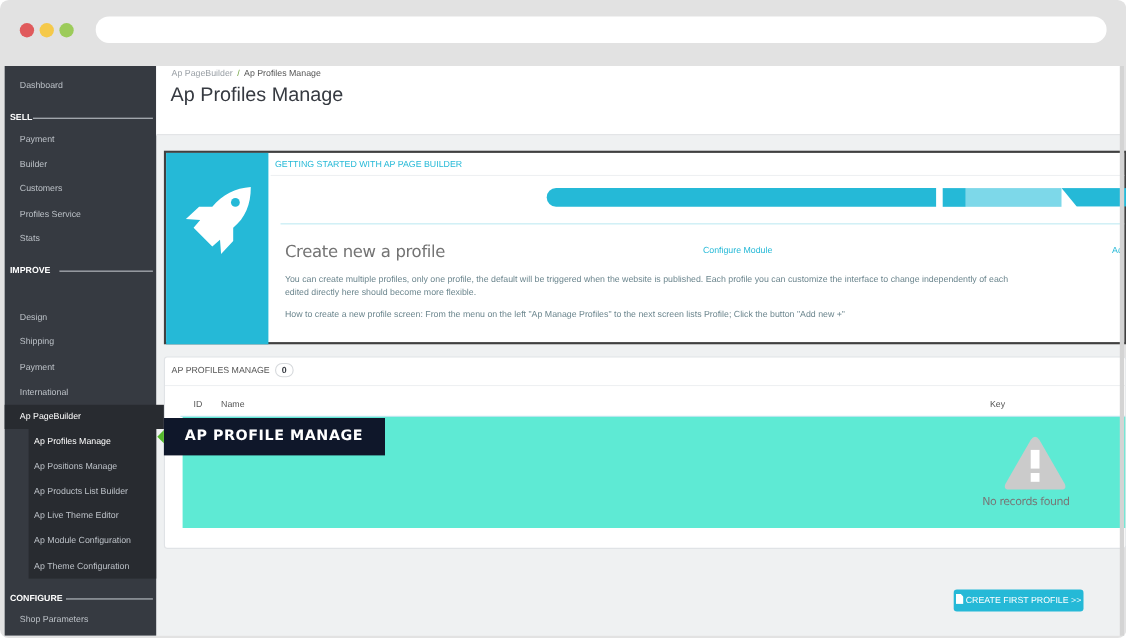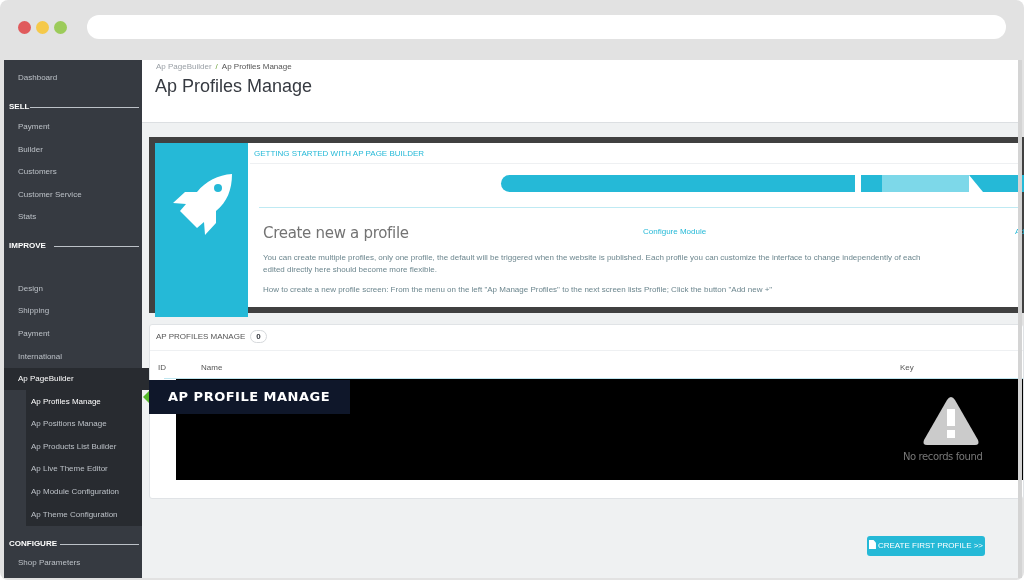--- a/index.html
+++ b/index.html
@@ -20,42 +20,42 @@
   .sb-sub-bg { position: absolute; left: 22px; top: 330px; width: 116px; height: 136px; background: #282b30; }
   .sb-sub { position: absolute; left: 22px; width: 116px; height: 22px; font-size: 8px; color: #bcc1c7; padding-left: 5px; line-height: 22px; white-space: nowrap; cursor: pointer; }
   .sb-sub.active { color: #fff; }
 
   .header { position: absolute; left: 138px; top: 0; width: 880px; height: 63px; background: #fff; border-bottom: 1px solid #dcdfe2; }
   .breadcrumb { position: absolute; left: 14px; top: 2px; font-size: 8px; color: #9aa0a6; }
   .breadcrumb .sep { color: #6ba03a; margin: 0 4px; }
   .breadcrumb .current { color: #555; }
   .page-title { position: absolute; left: 13px; top: 16px; font-size: 18px; color: #363a41; font-weight: normal; }
 
-  .gs-panel { position: absolute; left: 145px; top: 77px; width: 880px; height: 176px; background: #fff; border: 6px solid #404040; }
+  .gs-panel { position: absolute; left: 145px; top: 77px; width: 880px; height: 176px; background: #fff; border: 2px solid #404040; }
   .gs-left { position: absolute; left: 0; top: 0; width: 93px; height: 174px; background: #25b9d7; }
   .gs-rocket { position: absolute; left: 17px; top: 30px; width: 62px; height: 64px; }
   .gs-head { position: absolute; left: 99px; top: 6px; font-size: 8px; color: #25b9d7; letter-spacing: 0; }
   .gs-head-line { position: absolute; left: 95px; top: 20px; right: 0; height: 1px; background: #eef0f2; }
   .progress { position: absolute; left: 346px; top: 32px; height: 17px; }
   .bar1 { position: absolute; left: 0; top: 0; width: 354px; height: 17px; background: #25b9d7; border-radius: 9px 0 0 9px; }
   .bar2 { position: absolute; left: 360px; top: 0; width: 21px; height: 17px; background: #25b9d7; }
   .bar3 { position: absolute; left: 381px; top: 0; width: 87px; height: 17px; background: #7dd8e9; }
   .bar4 { position: absolute; left: 468px; top: 0; width: 120px; height: 17px; background: #25b9d7; clip-path: polygon(0 0, 100% 0, 100% 100%, 14px 100%); }
   .step-label { position: absolute; top: 52px; font-size: 8px; color: #25b9d7; white-space: nowrap; }
   .gs-divider { position: absolute; left: 104px; top: 64px; right: 0; height: 1px; background: #bfeaf3; }
   .gs-title { position: absolute; left: 108px; top: 81px; font-size: 15px; color: #737373; font-family: "DejaVu Sans", sans-serif; font-weight: normal; letter-spacing: -0.3px; }
   .gs-text { position: absolute; left: 108px; width: 800px; font-size: 8px; color: #6c868e; line-height: 12px; }
 
   .list-panel { position: absolute; left: 145px; top: 264px; width: 880px; height: 175px; background: #fff; border: 1px solid #e0e3e6; border-radius: 3px; }
   .list-head { position: absolute; left: 6px; top: 5px; font-size: 8px; color: #555; }
   .badge { display: inline-block; margin-left: 5px; padding: 1px 5px; border: 1px solid #d6d9dc; border-radius: 8px; font-size: 8px; font-weight: bold; color: #363a41; }
   .list-head-line { position: absolute; left: 0; top: 25px; right: 0; height: 1px; background: #eef0f2; }
   .th { position: absolute; top: 38px; font-size: 8px; color: #555; }
   .th-line { position: absolute; left: 14px; top: 53px; right: 0; height: 1px; background: #bfe5ef; }
-  .tbody { position: absolute; left: 26px; top: 54px; right: 0; height: 101px; background: #000000; }
+  .tbody { position: absolute; left: 16px; top: 54px; right: 0; height: 101px; background: #5eead4; }
   .warn { position: absolute; left: 746px; top: 16px; width: 58px; height: 52px; }
   .no-records { position: absolute; left: 727px; top: 72px; font-size: 10px; color: #777; font-family: "DejaVu Sans", sans-serif; letter-spacing: -0.4px; }
 
   .callout { position: absolute; left: 149px; top: 320px; width: 201px; height: 34px; background: #0f172a; color: #fff; font-size: 13px; font-weight: bold; line-height: 34px; padding-left: 19px; letter-spacing: 0.5px; font-family: "DejaVu Sans", sans-serif; }
   .callout::before { content: ""; position: absolute; left: -6px; top: 11px; border-top: 6px solid transparent; border-bottom: 6px solid transparent; border-right: 6px solid #54b82b; }
 
   .create-btn { position: absolute; left: 863px; top: 476px; width: 118px; height: 20px; background: #25b9d7; border-radius: 3px; color: #fff; font-size: 8px; line-height: 20px; text-align: center; cursor: pointer; }
   .doc-icon { display: inline-block; width: 7px; height: 9px; background: #fff; vertical-align: -1px; margin-right: 2px; clip-path: polygon(0 0, 65% 0, 100% 30%, 100% 100%, 0 100%); }
   .scrollbar { position: absolute; left: 1018px; top: 60px; width: 4px; height: 518px; background: #d4d4d4; }
 </style>
@@ -73,21 +73,21 @@
     <nav class="sidebar">
       <div class="sb-item" style="top:7px;">Dashboard</div>
 
       <div class="sb-section" style="top:40px;">
         <span>SELL</span>
         <span class="line" style="left:26px;"></span>
       </div>
       <div class="sb-item" style="top:56px;">Payment</div>
       <div class="sb-item" style="top:79px;">Builder</div>
       <div class="sb-item" style="top:101px;">Customers</div>
-      <div class="sb-item" style="top:124px;">Customer Service</div>
+      <div class="sb-item" style="top:124px;">Profiles Service</div>
       <div class="sb-item" style="top:146px;">Stats</div>
 
       <div class="sb-section" style="top:179px;">
         <span>IMPROVE</span>
         <span class="line" style="left:50px;"></span>
       </div>
       <div class="sb-item" style="top:218px;">Design</div>
       <div class="sb-item" style="top:240px;">Shipping</div>
       <div class="sb-item" style="top:263px;">Payment</div>
       <div class="sb-item" style="top:286px;">International</div>
@@ -140,21 +140,21 @@
       <span>edited directly here should become more flexible.</span>
     </p>
     <p class="gs-text" style="top:141px;">How to create a new profile screen: From the menu on the left "Ap Manage Profiles" to the next screen lists Profile; Click the button "Add new +"</p>
   </section>
 
   <section class="list-panel" style="top:324px; left:149px; width:875px;">
     <div class="list-head">
       <span>AP PROFILES MANAGE</span><span class="badge">0</span>
     </div>
     <div class="list-head-line"></div>
-    <span class="th" style="left:8px;">ID</span>
+    <span class="th" style="left:26px;">ID</span>
     <span class="th" style="left:51px;">Name</span>
     <span class="th" style="left:750px;">Key</span>
     <div class="th-line"></div>
     <div class="tbody">
       <svg class="warn" viewBox="0 0 58 52">
         <path d="M29 2 Q31 2 33 5 L56 45 Q58 50 53 50 L5 50 Q0 50 2 45 L25 5 Q27 2 29 2 Z" fill="#cbcbcb"></path>
         <rect x="25" y="14" width="8" height="17" fill="#fff"></rect>
         <rect x="25" y="35" width="8" height="8" fill="#fff"></rect>
       </svg>
       <span class="no-records">No records found</span>

